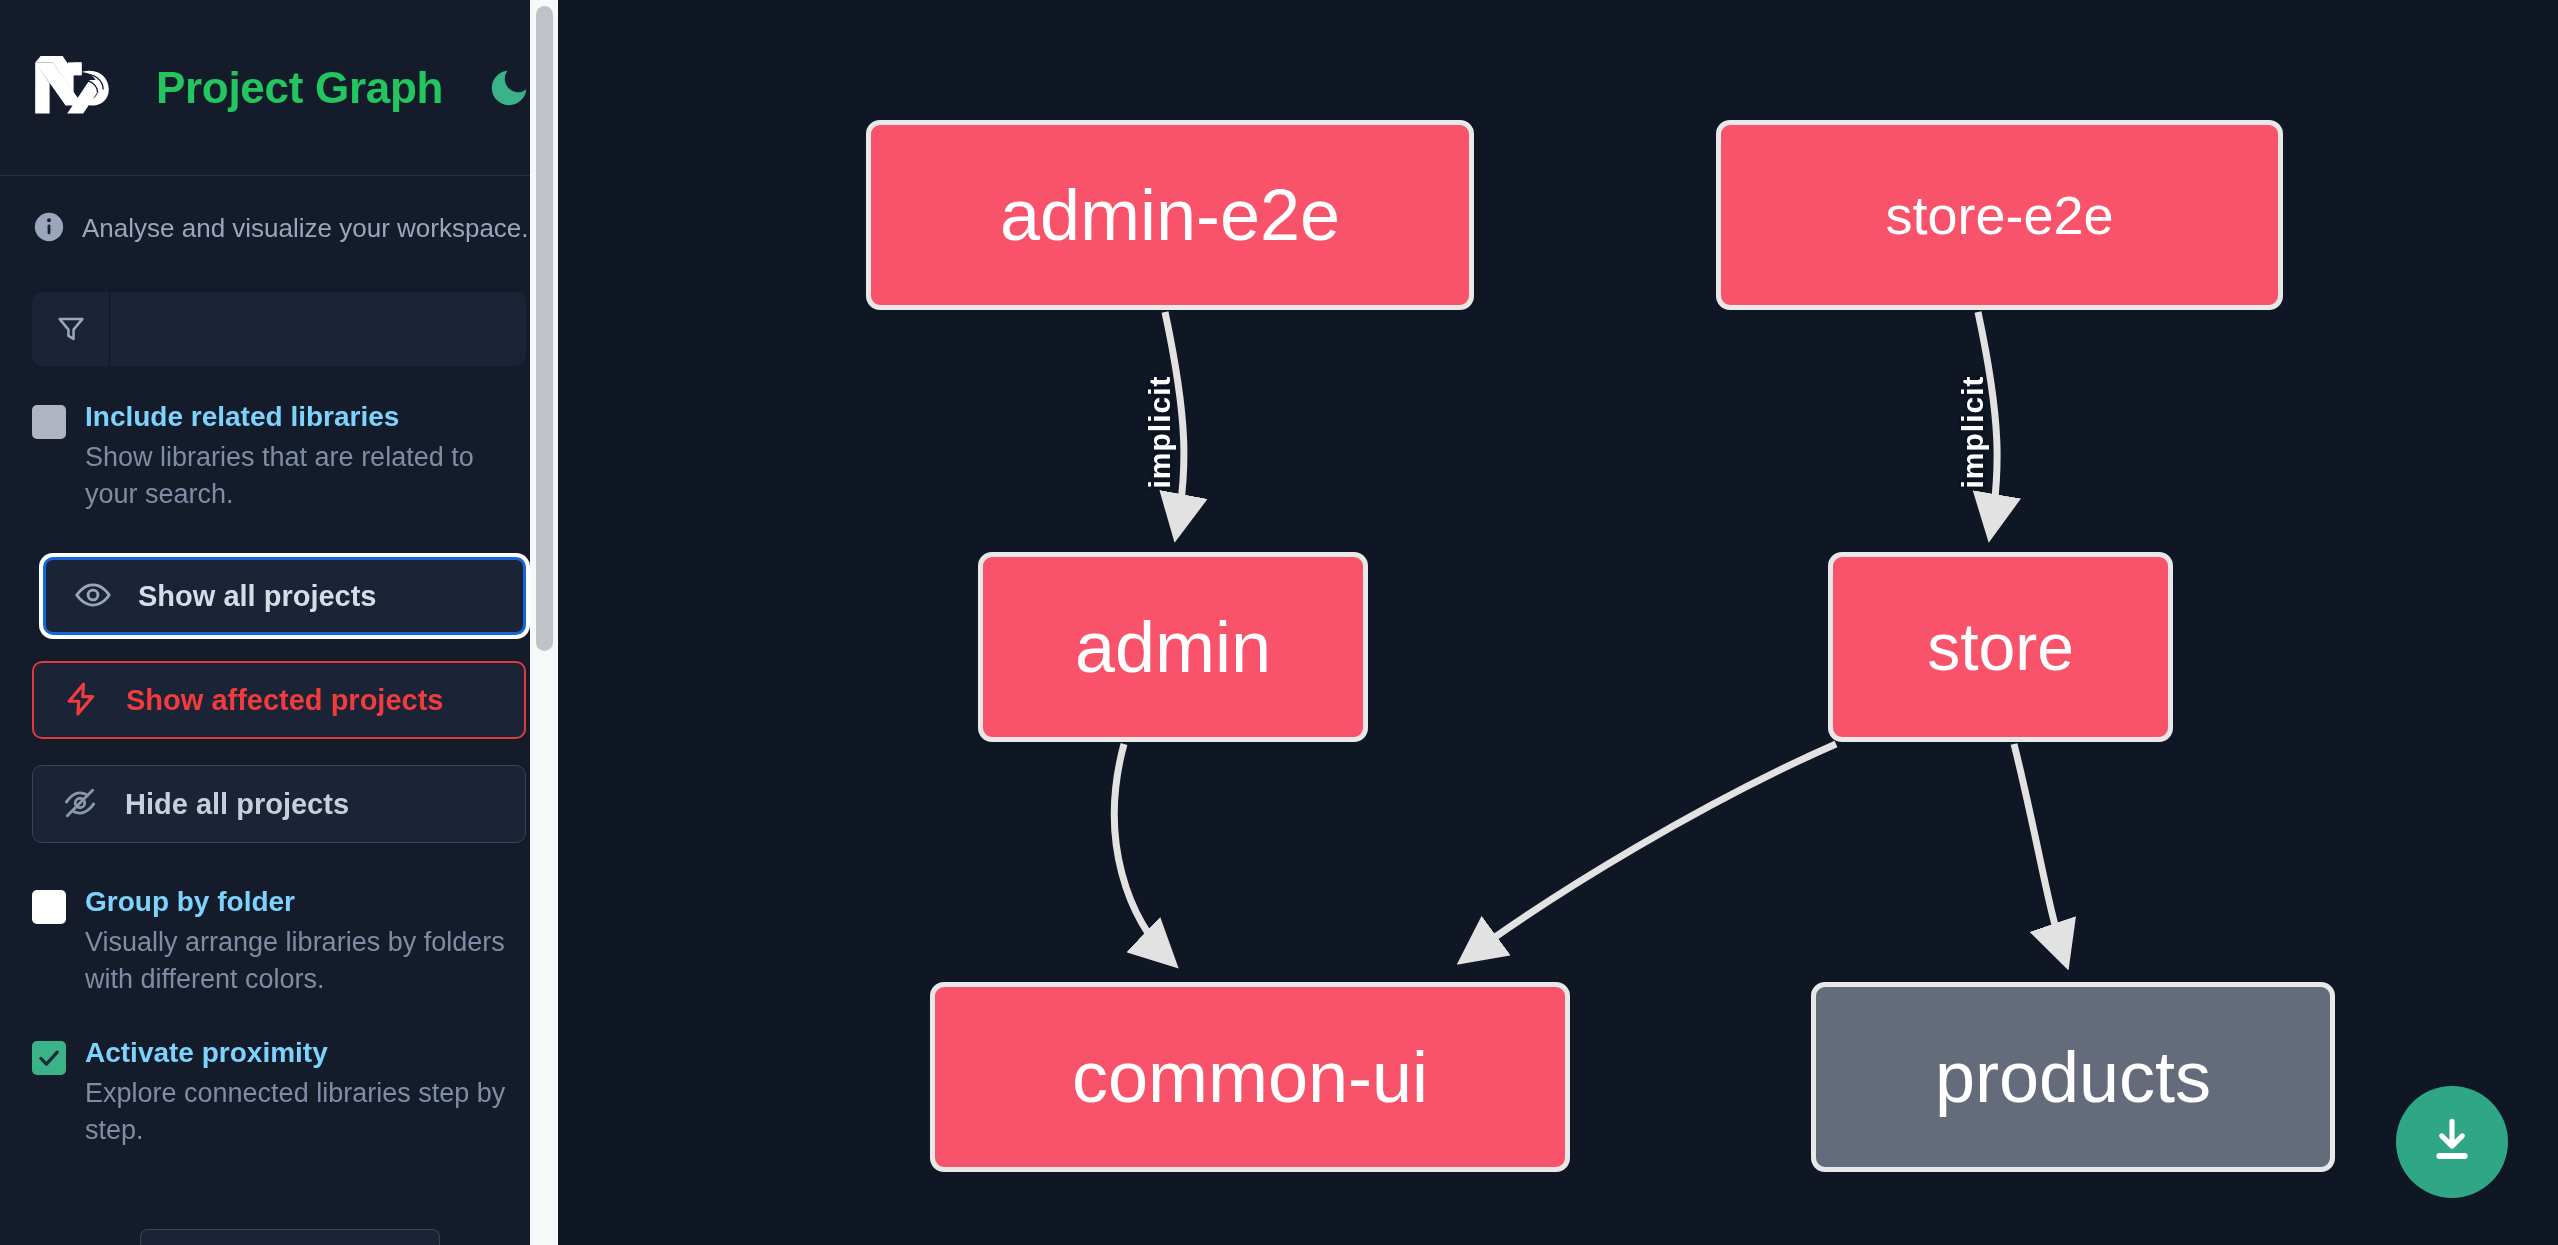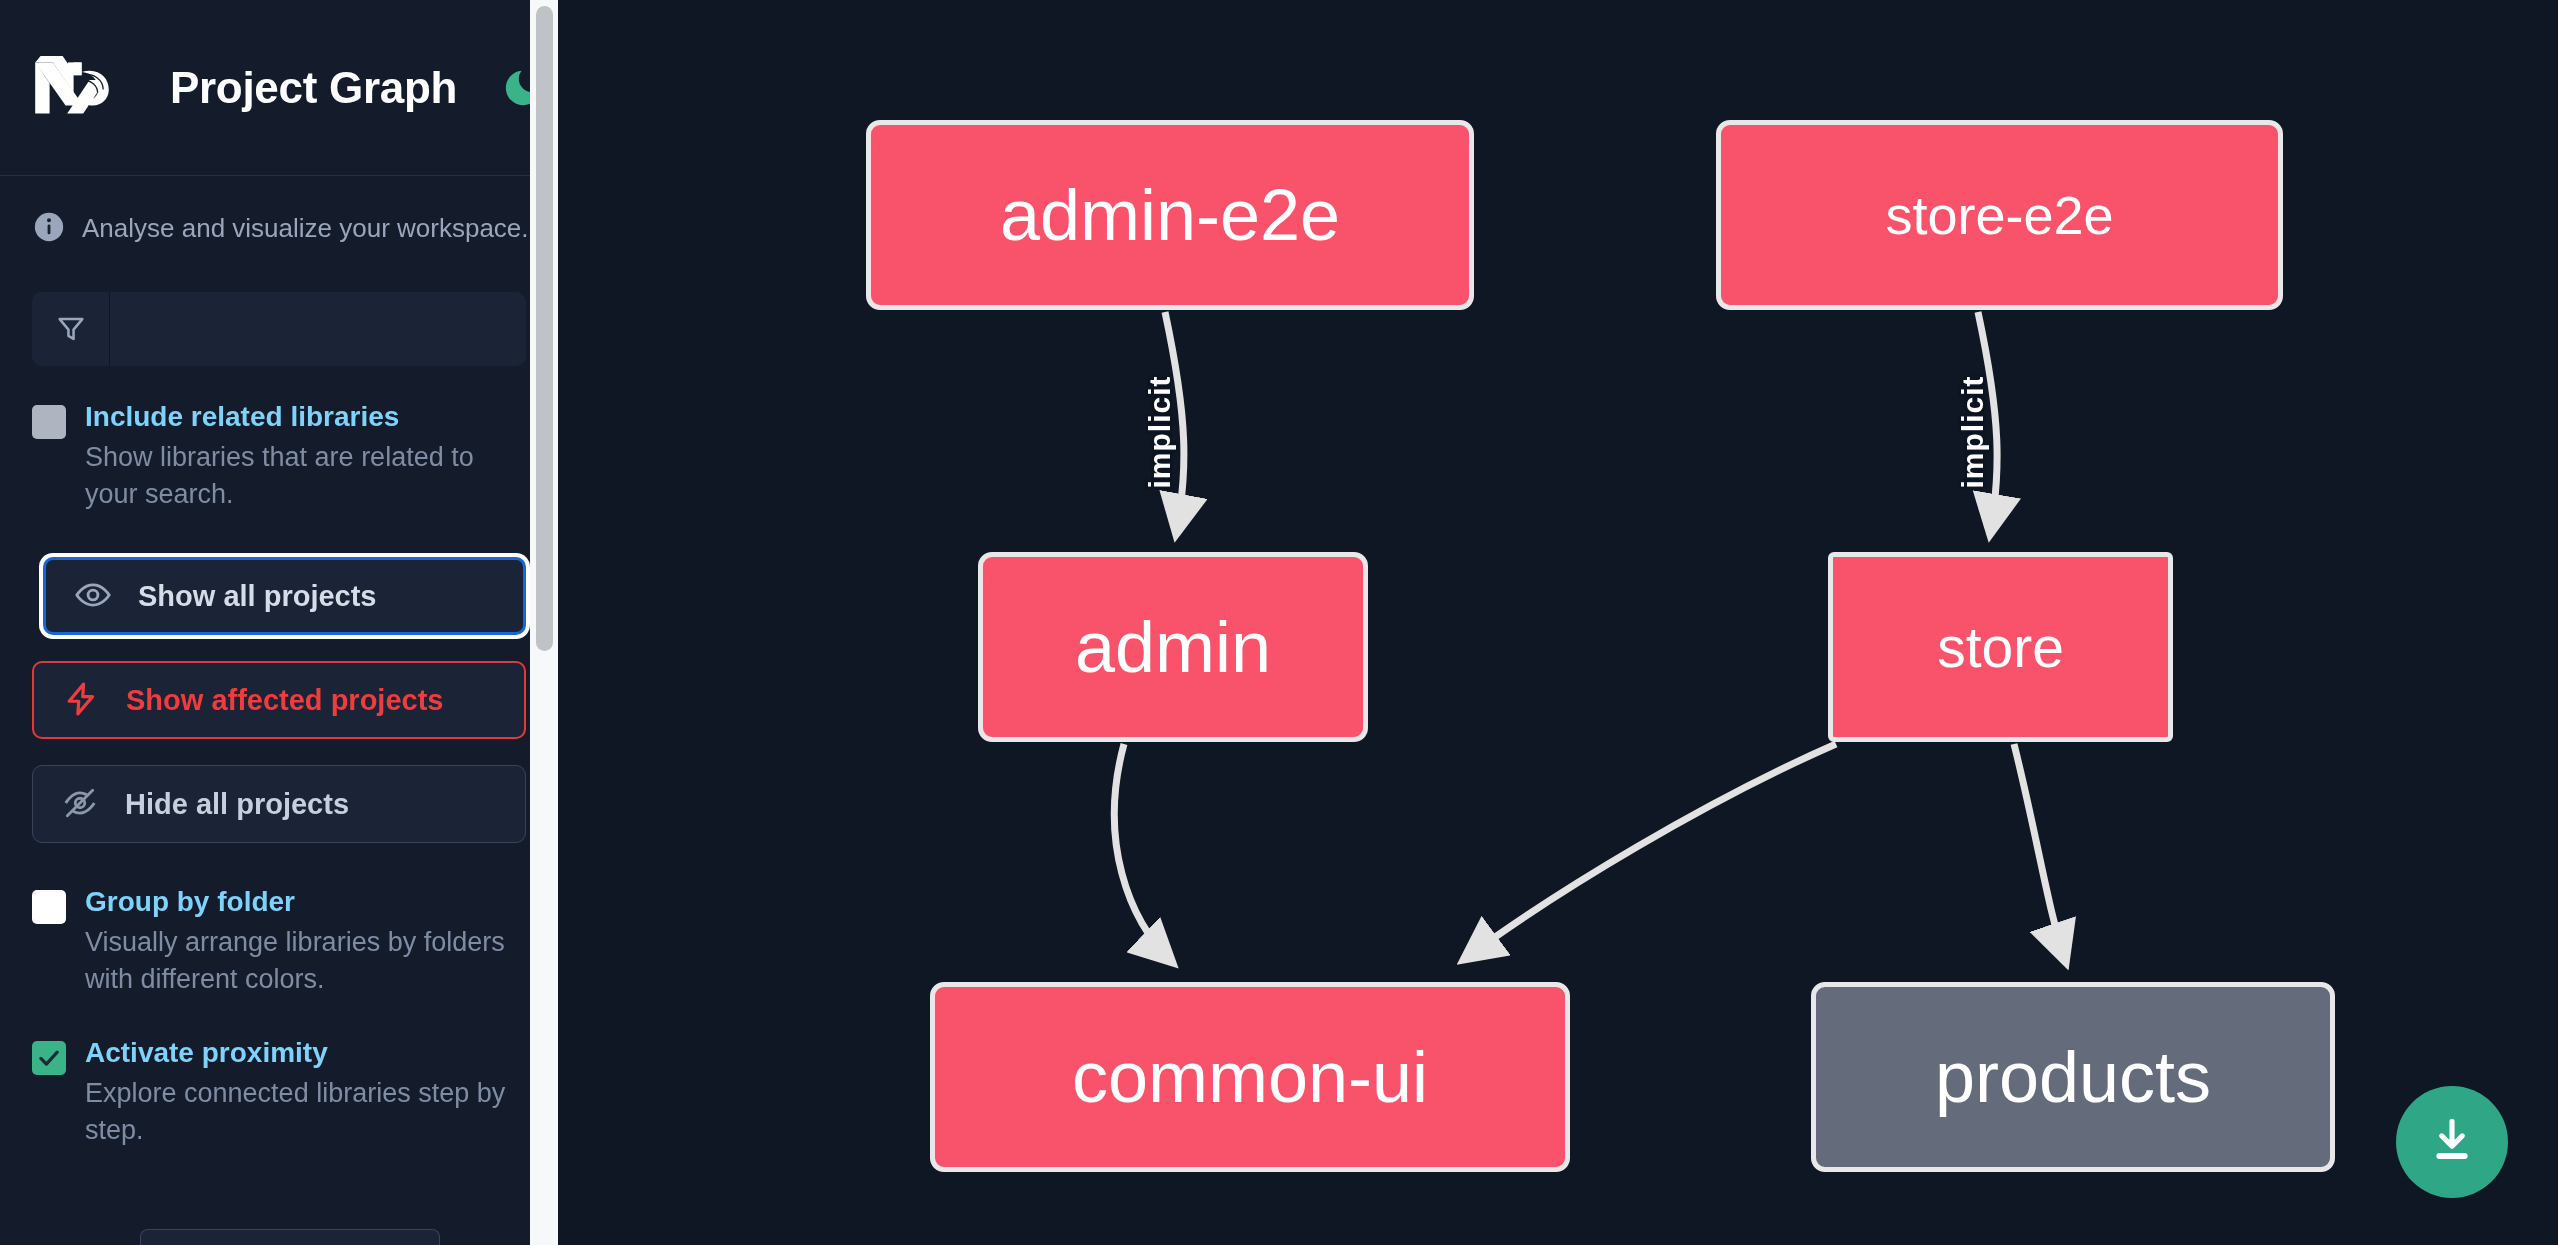--- a/index.html
+++ b/index.html
@@ -21,25 +21,25 @@
   #sidebar-inner { position: relative; width: 558px; height: 1245px; }
 
   .sb-header {
     height: 176px;
     display: flex; align-items: center;
     padding-left: 32px;
     border-bottom: 1px solid #27303f;
   }
   .nx-logo { width: 96px; height: 64px; flex: 0 0 96px; }
   .sb-title {
-    color: #ffffff;
+    color: #22c55e;
     font-size: 44px;
     font-weight: 700;
     letter-spacing: -0.3px;
-    margin-left: 42px;
+    margin-left: 28px;
     white-space: nowrap;
   }
   .moon-btn {
     margin-left: 40px; width: 52px; height: 52px;
     display: flex; align-items: center; justify-content: center;
     cursor: pointer; background: none; border: none;
   }
 
   .sb-note {
     display: flex; align-items: flex-end;
@@ -296,21 +296,21 @@
 
     <div class="node" style="left:308px;top:120px;width:608px;height:190px;background:#f9536b;font-size:72px;">
       <span>admin-e2e</span>
     </div>
     <div class="node" style="left:1158px;top:120px;width:567px;height:190px;background:#f9536b;font-size:54px;">
       <span>store-e2e</span>
     </div>
     <div class="node" style="left:420px;top:552px;width:390px;height:190px;background:#f9536b;font-size:72px;">
       <span>admin</span>
     </div>
-    <div class="node" style="left:1270px;top:552px;width:345px;height:190px;background:#f9536b;font-size:57px;border-radius:6px;">
+    <div class="node" style="left:1270px;top:552px;width:345px;height:190px;background:#f9536b;font-size:66px;">
       <span>store</span>
     </div>
     <div class="node" style="left:372px;top:982px;width:640px;height:190px;background:#f9536b;font-size:72px;">
       <span>common-ui</span>
     </div>
     <div class="node" style="left:1253px;top:982px;width:524px;height:190px;background:#646c7c;font-size:72px;">
       <span>products</span>
     </div>
 
     <span class="elabel" style="left:545px;top:415px;transform:rotate(-90deg) translateX(0);">implicit</span>

